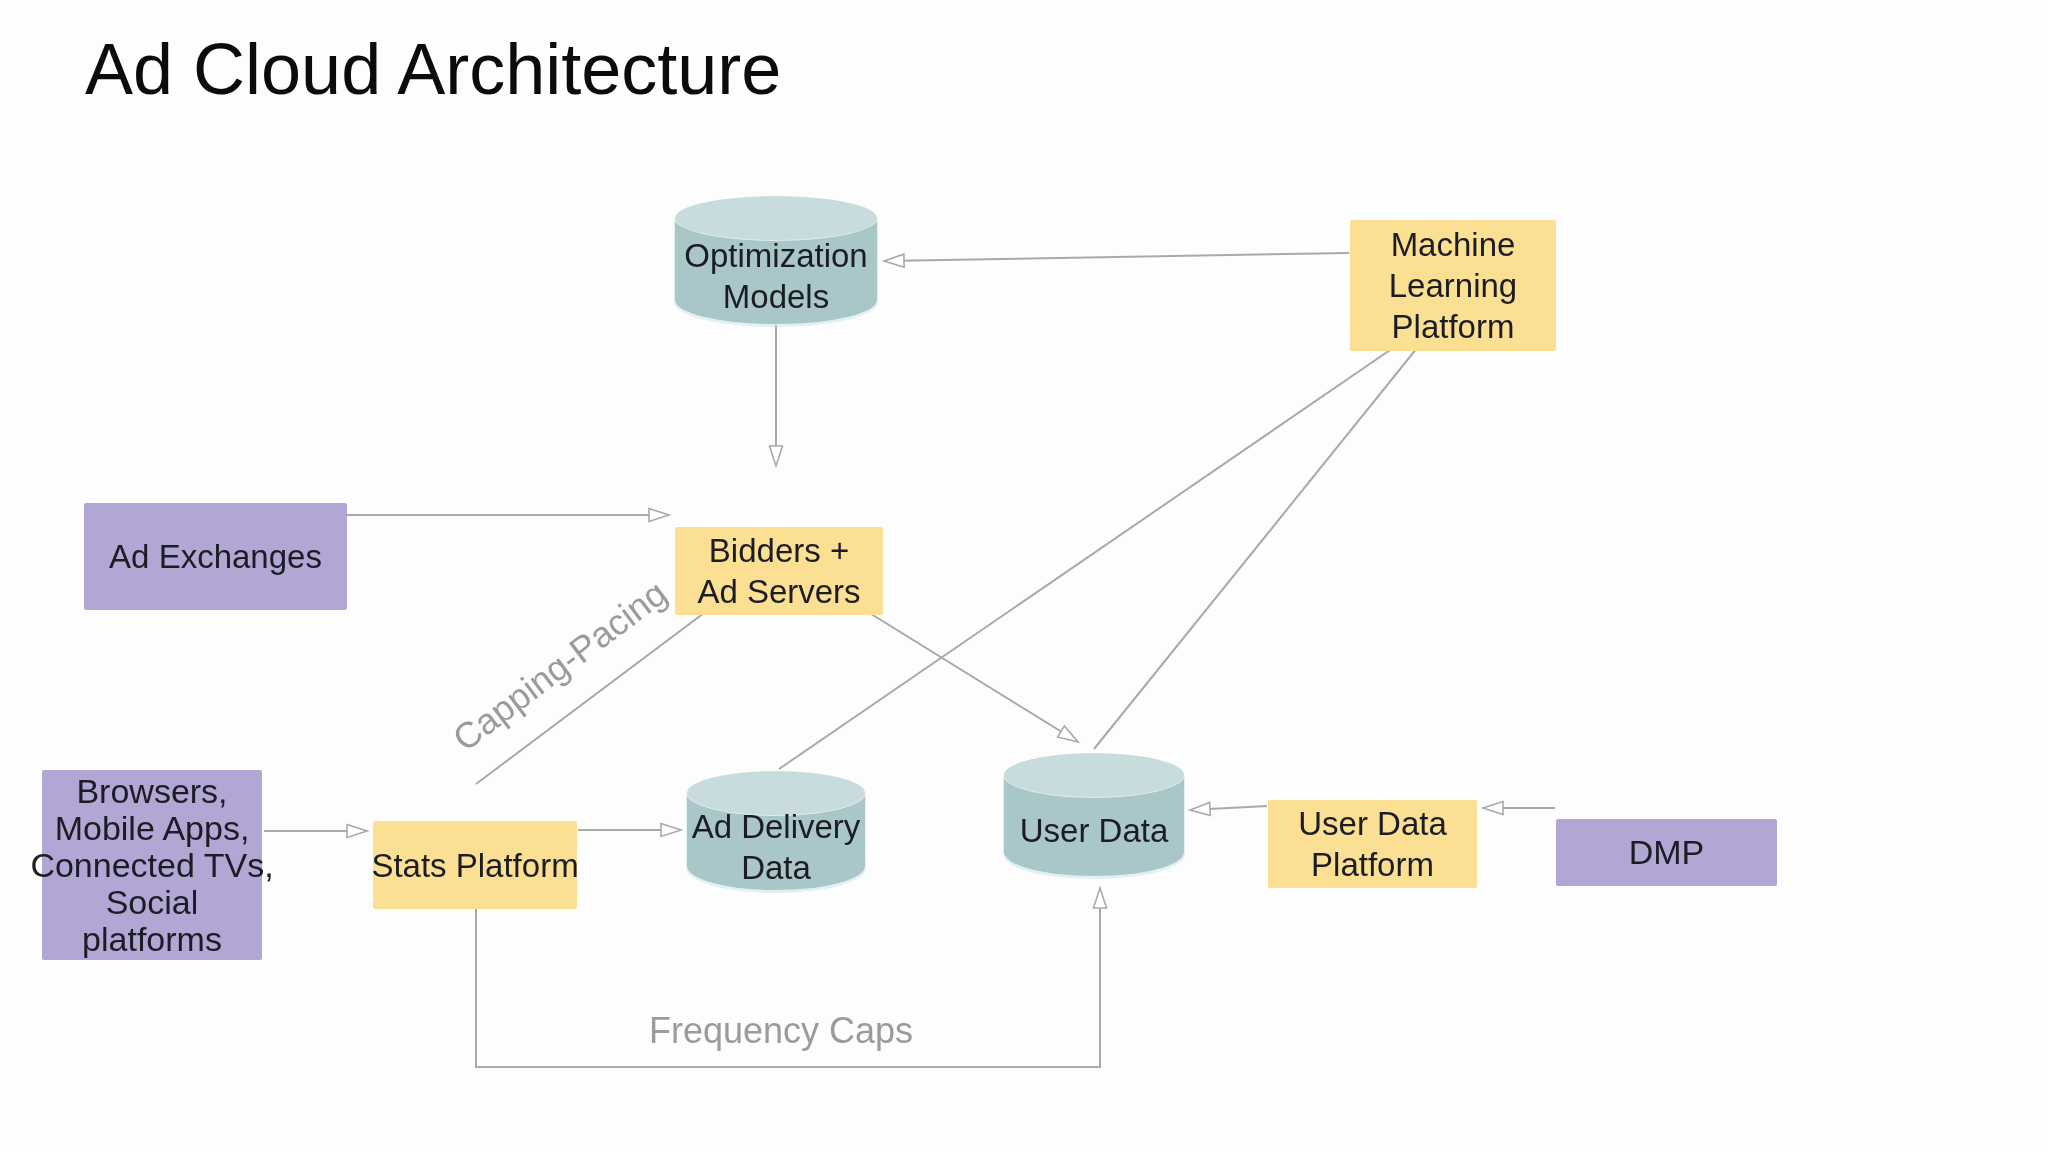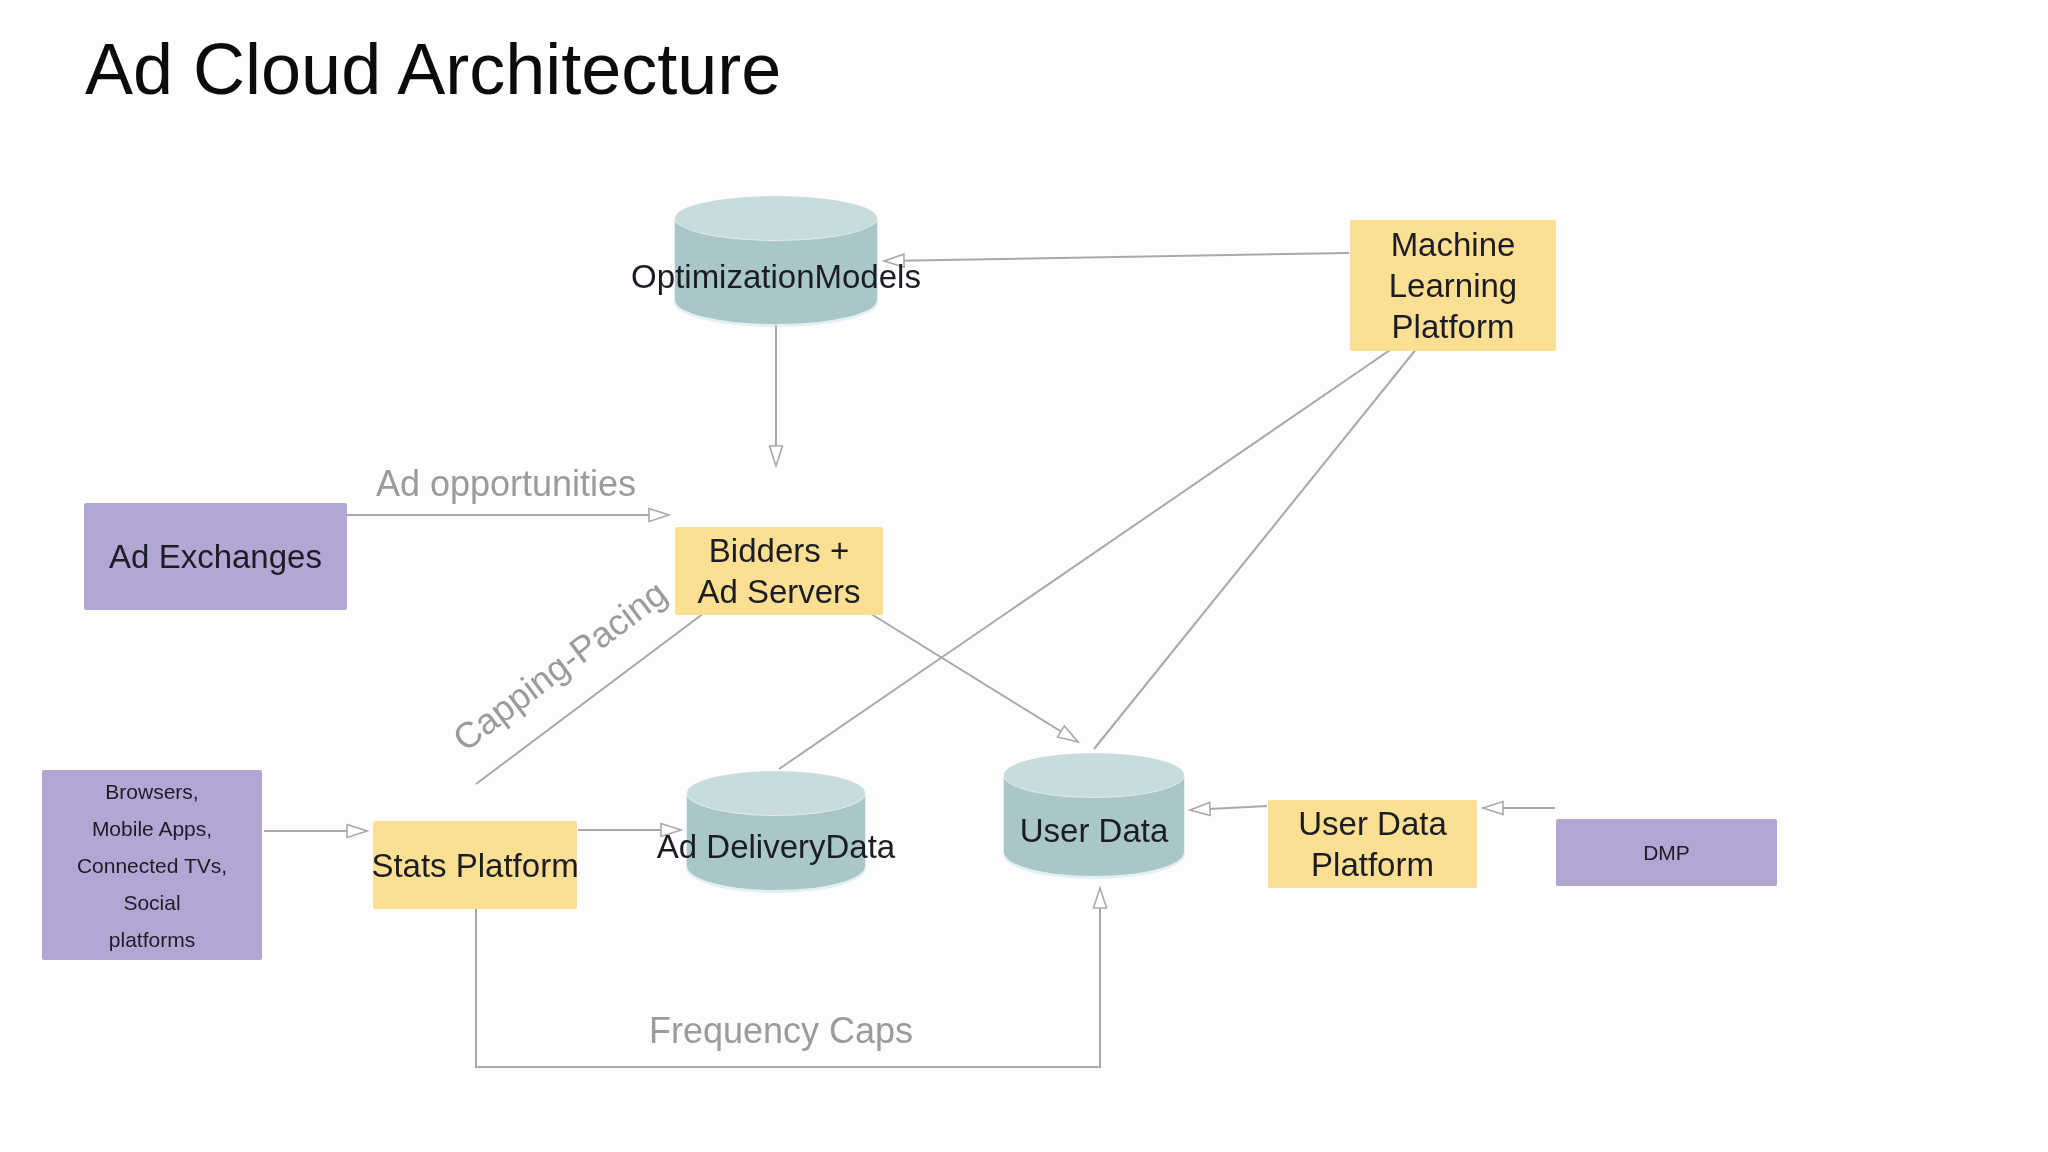--- a/index.html
+++ b/index.html
@@ -13,32 +13,32 @@
     font-size:72px;font-weight:400;color:var(--title_text,#0b0b0b);
     letter-spacing:0;white-space:nowrap;
   }
   
   .node{position:absolute;display:flex;flex-direction:column;align-items:center;justify-content:center;}
   .node .line{display:block;text-align:center;color:var(--node_text,#1c1c24);
     font-size:33px;line-height:41px;font-weight:500;white-space:nowrap;}
   .box{border-radius:2px;margin-top:35px;}
   .box.yellow{background:var(--yellow,#fbdf92);}
   .box.purple{background:var(--purple,#b2a7d4);}
-  .box.small .line{font-size:21px;line-height:37px;}
+  .box.small .line{font-size:34px;line-height:37px;}
   
   .cylinder{display:block;}
   .cyl-body{position:absolute;left:0;right:0;top:22px;bottom:0;
     background:var(--cylinder_body,#a9c6c8);
     border-radius:0 0 50% 50% / 0 0 24px 24px;
     box-shadow:0 2px 0 1px rgba(190,225,235,.45);}
   .cyl-top{position:absolute;left:0;right:0;top:0;height:44px;border-radius:50%;
     background:var(--cylinder_top,#c9dcdd);
     box-shadow:0 0 0 1px rgba(255,255,255,.65);}
   .cyl-label{position:absolute;left:0;right:0;top:32px;bottom:0;
-    display:flex;flex-direction:row;align-items:center;justify-content:center;}
+    display:flex;flex-direction:column;align-items:center;justify-content:center;}
   
   .edge-label{position:absolute;color:var(--edge_label,#9b9b9b);
     font-size:36px;font-weight:400;white-space:nowrap;text-align:center;}
   .edge-label.rotated{transform:translate(-50%,-50%) rotate(-37deg);}
   
   svg.wires{position:absolute;left:0;top:0;width:2048px;height:1152px;pointer-events:none;}
   .edge{fill:none;stroke:var(--arrow,#a9a9a9);stroke-width:2px;}
   .arrowhead-shape{fill:#ffffff;stroke:var(--arrow,#a9a9a9);stroke-width:1.6px;}
 </style>
 </head>
@@ -64,21 +64,20 @@
     <path class="edge" d="M792,565 L1078,742" marker-start="url(#arrowStart)" marker-end="url(#arrowEnd)"></path>
     <path class="edge" d="M779,769 L1428,324" marker-end="url(#arrowEnd)"></path>
     <path class="edge" d="M1094,749 L1438,322" marker-end="url(#arrowEnd)"></path>
     <path class="edge" d="M264,831 L367,831" marker-end="url(#arrowEnd)"></path>
     <path class="edge" d="M578,830 L681,830" marker-end="url(#arrowEnd)"></path>
     <path class="edge" d="M1267,806 L1190,810" marker-end="url(#arrowEnd)"></path>
     <path class="edge" d="M1555,808 L1483,808" marker-end="url(#arrowEnd)"></path>
     <path class="edge" d="M476,875 L476,1067 L1100,1067 L1100,888" marker-end="url(#arrowEnd)"></path>
   </svg>
 
-  <div class="edge-label" style="left:346px;top:463px;width:320px;">Ad opportunities</div>
   <div class="edge-label rotated" style="left:560px;top:666px;">Capping-Pacing</div>
   <div class="edge-label" style="left:631px;top:1010px;width:300px;">Frequency Caps</div>
 
   <div class="node cylinder" style="left:675px;top:196px;width:202px;height:128px;">
     <div class="cyl-body"></div>
     <div class="cyl-top"></div>
     <div class="cyl-label">
       <span class="line">Optimization</span>
       <span class="line">Models</span>
     </div>

